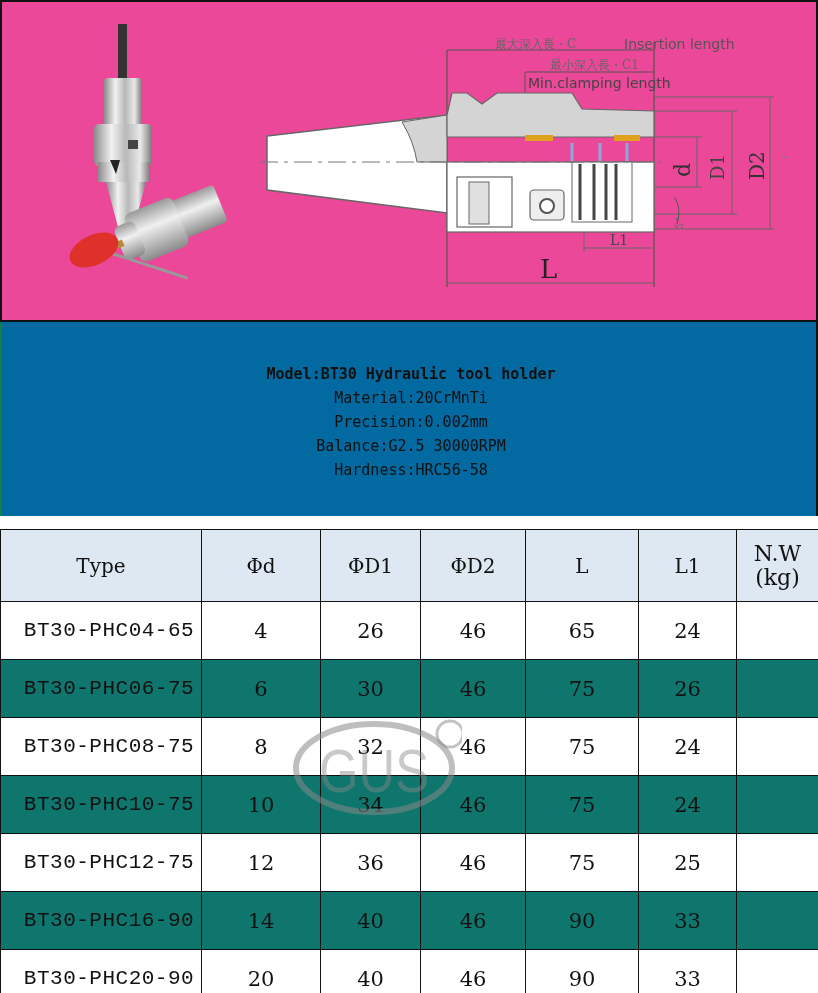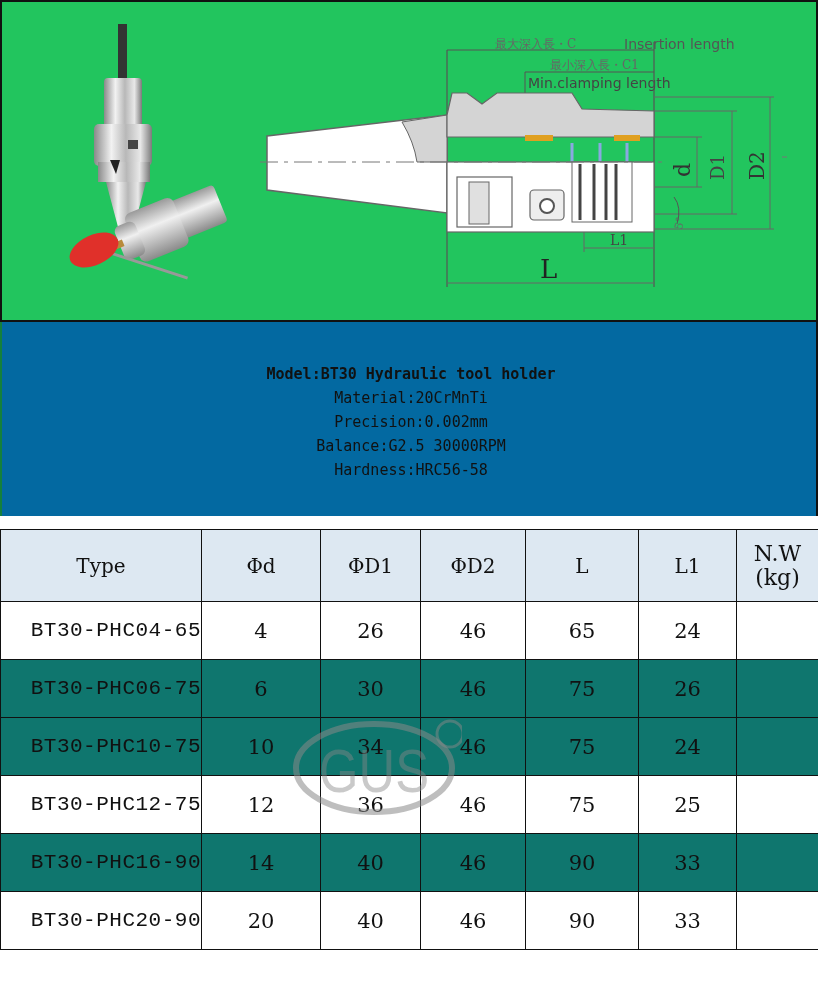--- a/index.html
+++ b/index.html
@@ -1,36 +1,36 @@
 <!DOCTYPE html>
 <html><head>
   <meta charset="utf-8">
   <style>
     * { box-sizing: border-box; margin: 0; padding: 0; }
     html, body { width: 818px; height: 993px; background: #ffffff; overflow: hidden; }
     body { position: relative; font-family: "DejaVu Serif", "Liberation Serif", serif; color: #111; }
 
     
-    .top { position: absolute; left: 0; top: 0; width: 818px; height: 322px; border-top: 2px solid #111; border-bottom: 2px solid #111; border-left: 2px solid #111; border-right: 2px solid #111; background: #22c55e; }
+    .top { position: absolute; left: 0; top: 0; width: 818px; height: 322px; border-top: 2px solid #111; border-bottom: 2px solid #111; border-left: 2px solid #111; border-right: 2px solid #111; background: #ec4899; }
     .photo { position: absolute; left: 20px; top: 10px; width: 230px; height: 290px; }
     .drawing { position: absolute; left: 255px; top: 20px; width: 545px; height: 275px; }
 
     
     .spec { position: absolute; left: 0; top: 322px; width: 818px; height: 194px; border-left: 2px solid #15803d; border-right: 2px solid #111; background: #0369a1; }
     .spec-lines { position: absolute; left: 0; top: 40px; width: 818px; text-align: center; font-family: "DejaVu Sans Mono", "Liberation Mono", monospace; font-size: 15px; line-height: 24px; color: #111; }
     .spec-lines div { white-space: pre; }
     .spec-lines .b { font-weight: bold; }
 
     
     table { position: absolute; left: 0; top: 529px; width: 818px; border-collapse: collapse; table-layout: fixed; }
     th, td { border: 1.5px solid #111; text-align: center; vertical-align: middle; font-family: "DejaVu Serif", "Liberation Serif", serif; font-weight: normal; }
     th { background: #dde8f2; height: 72px; font-size: 20px; line-height: 24px; }
     th.nw { font-size: 22px; line-height: 24px; }
     td { height: 58px; font-size: 21px; }
-    td.type { text-align: right; padding-left: 16px; font-size: 21px; letter-spacing: 0.5px; font-family: "Liberation Mono", "DejaVu Sans Mono", monospace; }
+    td.type { text-align: center; padding-left: 16px; font-size: 21px; letter-spacing: 0.5px; font-family: "Liberation Mono", "DejaVu Sans Mono", monospace; }
     tr.shade td { background: #0f766e; }
     tr.plain td { background: #ffffff; }
 
     .watermark { position: absolute; left: 292px; top: 712px; width: 170px; height: 105px; pointer-events: none; }
   </style>
 </head>
 <body>
 
 <div class="top">
 
@@ -174,20 +174,29 @@
     </tr>
     <tr class="shade">
       <td class="type">BT30-PHC06-75</td>
       <td>6</td>
       <td>30</td>
       <td>46</td>
       <td>75</td>
       <td>26</td>
       <td></td>
     </tr>
+    <tr class="plain">
+      <td class="type">BT30-PHC08-75</td>
+      <td>8</td>
+      <td>32</td>
+      <td>46</td>
+      <td>75</td>
+      <td>24</td>
+      <td></td>
+    </tr>
     <tr class="shade">
       <td class="type">BT30-PHC10-75</td>
       <td>10</td>
       <td>34</td>
       <td>46</td>
       <td>75</td>
       <td>24</td>
       <td></td>
     </tr>
     <tr class="plain">

